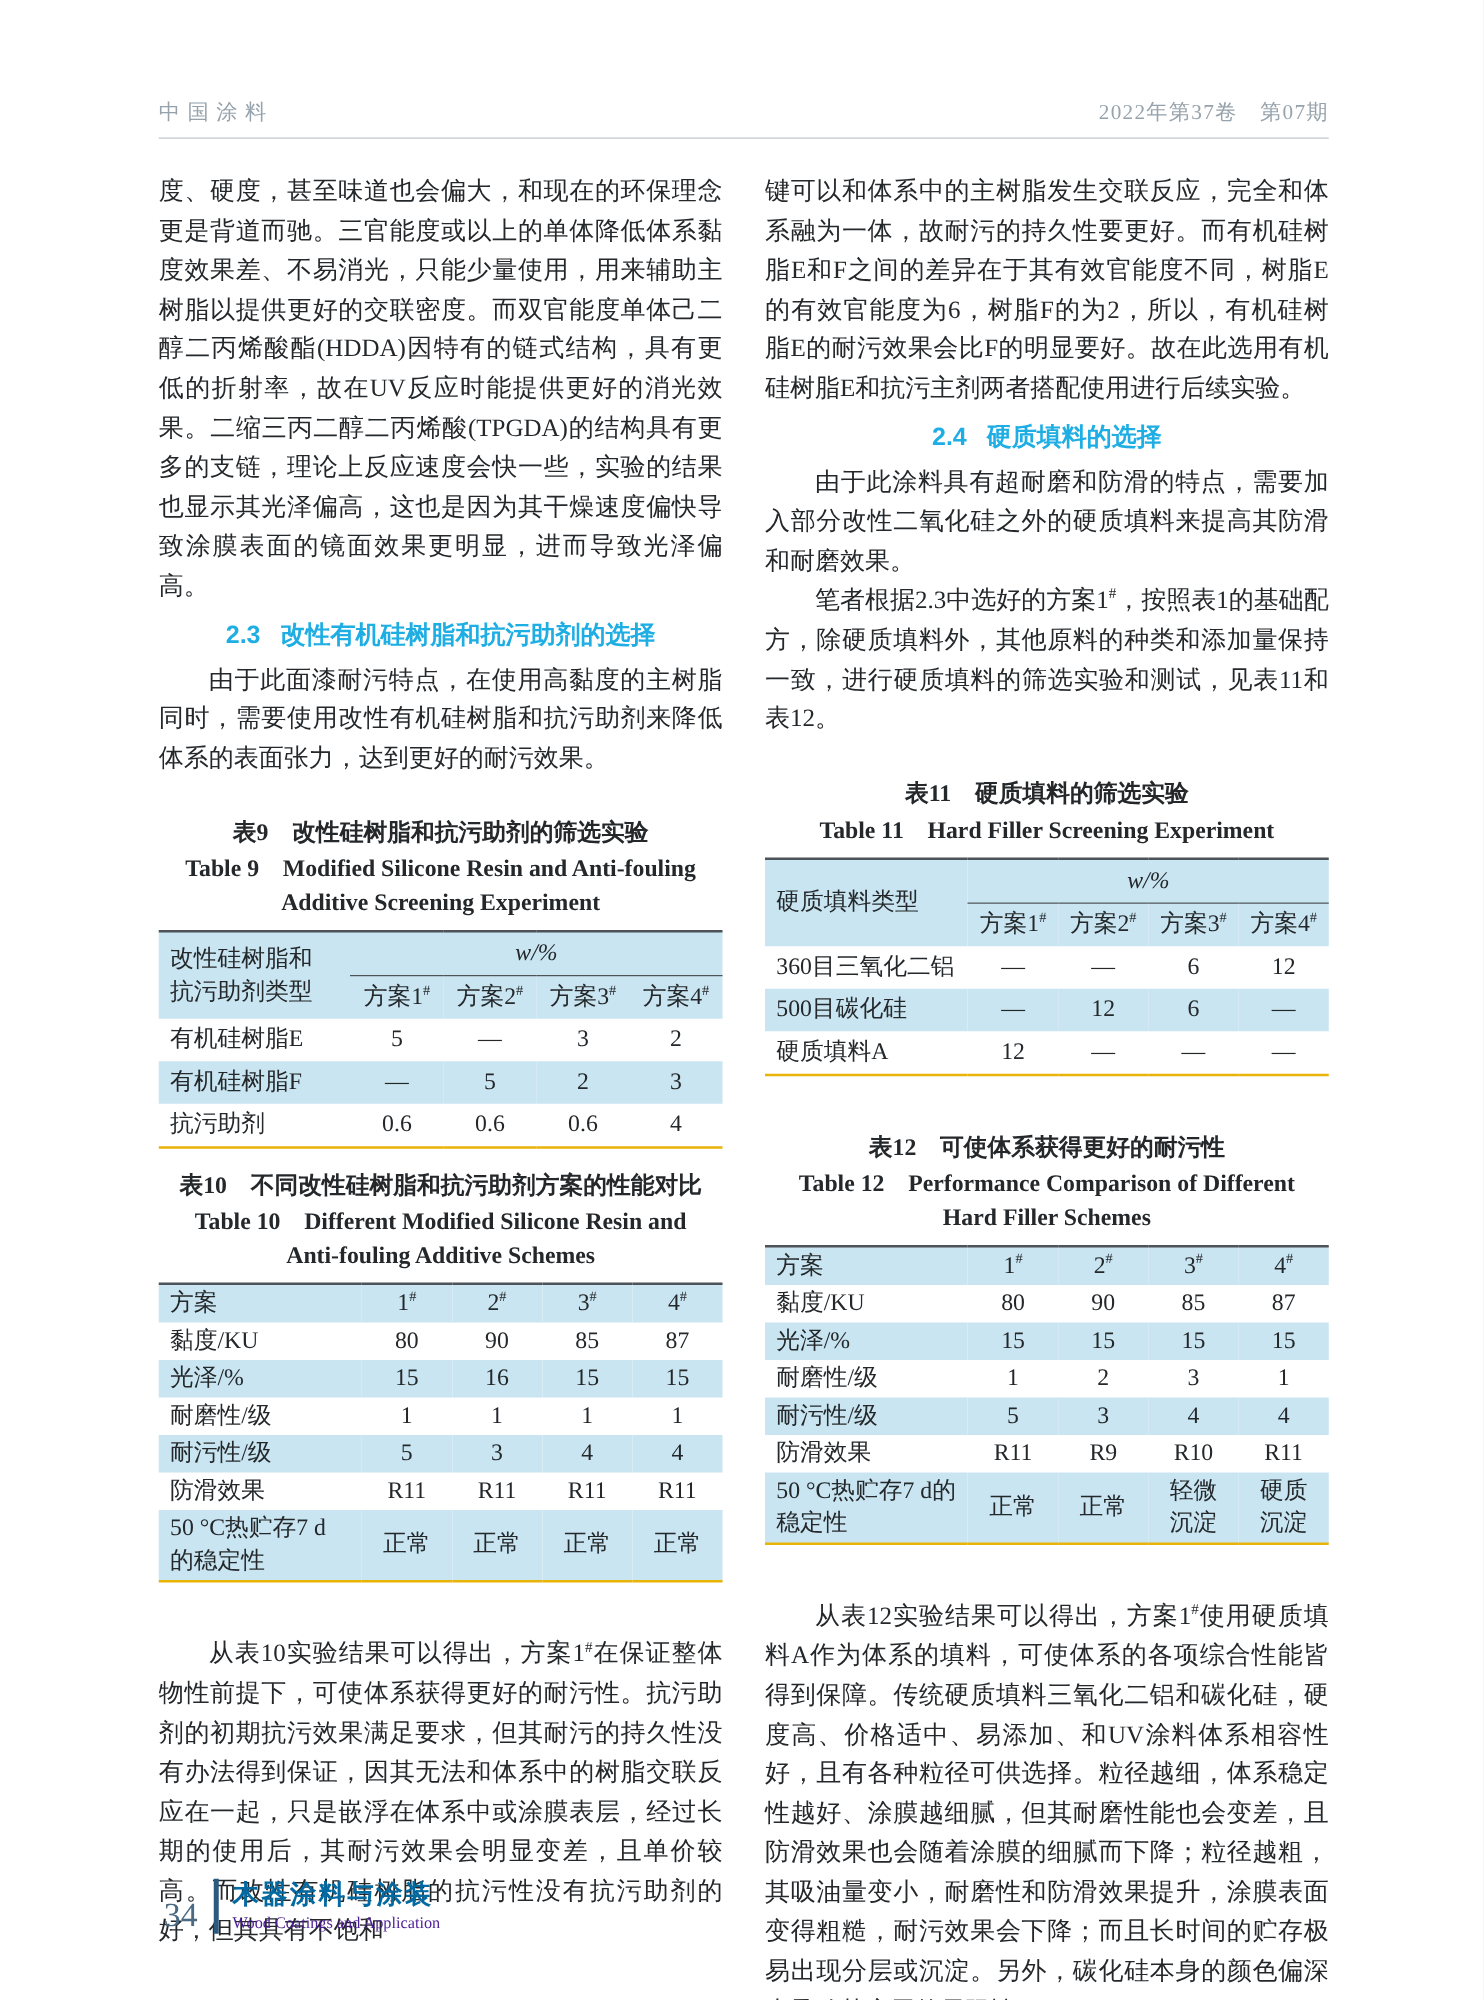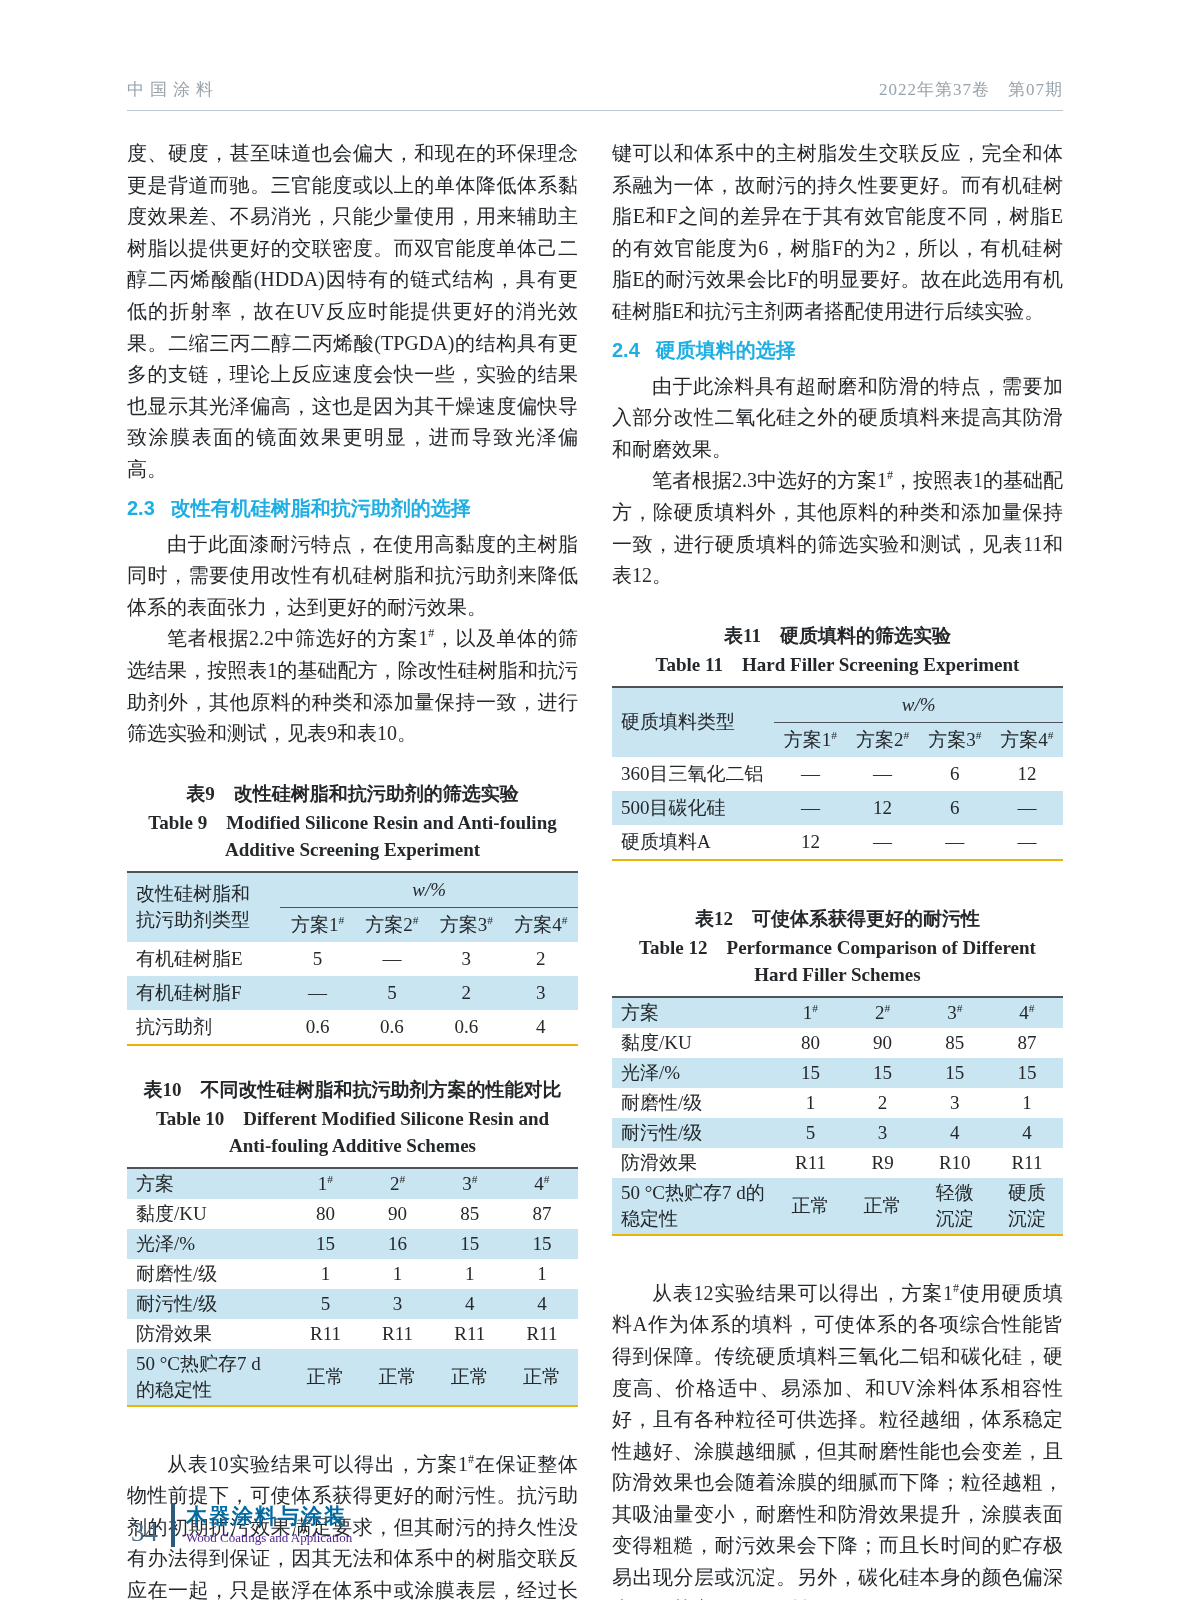--- a/index.html
+++ b/index.html
@@ -16,40 +16,40 @@
   
   .cols{display:flex;gap:34px;margin-top:27px;}
   .col{width:451px;min-width:0;}
 
   p{font-size:20px;line-height:31.6px;text-align:justify;margin:0;text-indent:2em;
     word-break:break-all;}
   p.noindent{text-indent:0;}
   sup{font-size:60%;vertical-align:super;line-height:0;}
 
   h3.sect{font-family:"Liberation Sans","DejaVu Sans",sans-serif;color:#1eaee3;
-          font-size:20px;font-weight:bold;margin:7px 0 6px 0;line-height:30px;}
+          font-size:20px;font-weight:bold;margin:7px 0 6px 0;line-height:30px;text-align:center;}
   h3.sect .num{margin-right:16px;}
 
   
   .tcap{text-align:center;font-weight:bold;}
   .tcap .cap-cn{font-size:19px;line-height:28px;font-family:"Liberation Serif","DejaVu Serif",serif;}
   .tcap .cap-en{font-size:19px;line-height:27px;margin:1px auto 0;width:92%;}
 
   
   table.tbl{width:100%;border-collapse:collapse;border-top:2px solid #4d5358;
             border-bottom:2px solid #eab308;font-size:19px;margin:8px 0 0 0;}
   table.tbl th,table.tbl td{font-weight:normal;text-align:center;padding:4px 2px;
             line-height:26px;white-space:pre-line;vertical-align:middle;}
   table.tbl .lbl{text-align:left;padding-left:9px;}
   tr.blue{background:#c9e5f1;}
   th.grp{border-bottom:1px solid #4d5358;font-style:italic;padding:2px 2px;}
   table.t10 th,table.t10 td,table.t12 th,table.t12 td{padding:2px 2px;}
 
   .mt-t9cap{margin-top:30px;}
-  .mt-t10cap{margin-top:30px;}
+  .mt-t10cap{margin-top:16px;}
   .mt-t11cap{margin-top:30px;}
   .mt-t12cap{margin-top:44px;}
   .mt-after-tbl{margin-top:42px;}
 
   
   .footer{position:absolute;left:131px;bottom:53px;display:flex;align-items:stretch;}
   .pagenum{font-size:27px;color:#4a6a84;align-self:flex-end;margin-right:13px;line-height:30px;}
   .fbar{width:4px;background:#2c5a7e;margin-right:11px;}
   .fcol .fcn{font-size:21px;font-weight:bold;color:#0369a1;letter-spacing:2px;
              font-family:"Liberation Sans","DejaVu Sans",sans-serif;line-height:26px;}
@@ -69,21 +69,20 @@
     <div class="cols">
 
       <div class="col">
         <p class="noindent">度、硬度，甚至味道也会偏大，和现在的环保理念更是背道而驰。三官能度或以上的单体降低体系黏度效果差、不易消光，只能少量使用，用来辅助主树脂以提供更好的交联密度。而双官能度单体己二醇二丙烯酸酯(HDDA)因特有的链式结构，具有更低的折射率，故在UV反应时能提供更好的消光效果。二缩三丙二醇二丙烯酸(TPGDA)的结构具有更多的支链，理论上反应速度会快一些，实验的结果也显示其光泽偏高，这也是因为其干燥速度偏快导致涂膜表面的镜面效果更明显，进而导致光泽偏高。</p>
 
         <h3 class="sect">
           <span class="num">2.3</span><span>改性有机硅树脂和抗污助剂的选择</span>
         </h3>
 
         <p>由于此面漆耐污特点，在使用高黏度的主树脂同时，需要使用改性有机硅树脂和抗污助剂来降低体系的表面张力，达到更好的耐污效果。</p>
-        <p>笔者根据2.2中筛选好的方案1<sup>#</sup>，以及单体的筛选结果，按照表1的基础配方，除改性硅树脂和抗污助剂外，其他原料的种类和添加量保持一致，进行筛选实验和测试，见表9和表10。</p>
 
         <div class="tcap mt-t9cap">
           <div class="cap-cn">表9　改性硅树脂和抗污助剂的筛选实验</div>
           <div class="cap-en">Table 9　Modified Silicone Resin and Anti-fouling Additive Screening Experiment</div>
         </div>
 
         <table class="tbl t9">
           <colgroup>
               <col style="width:34%">
               <col style="width:16.5%">

